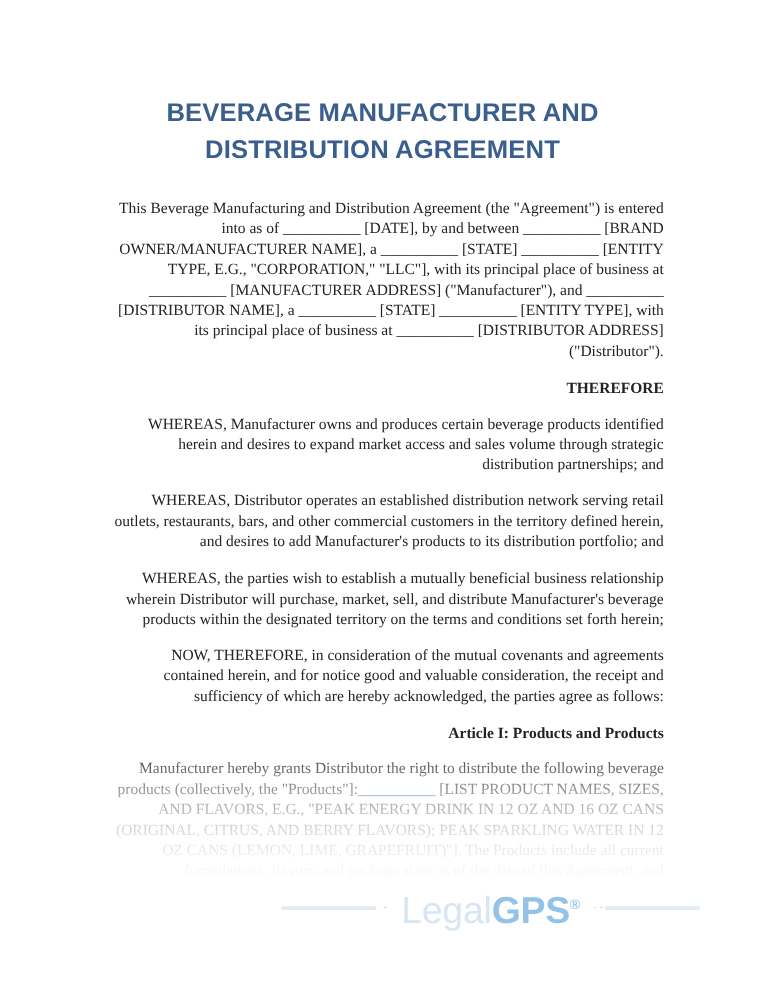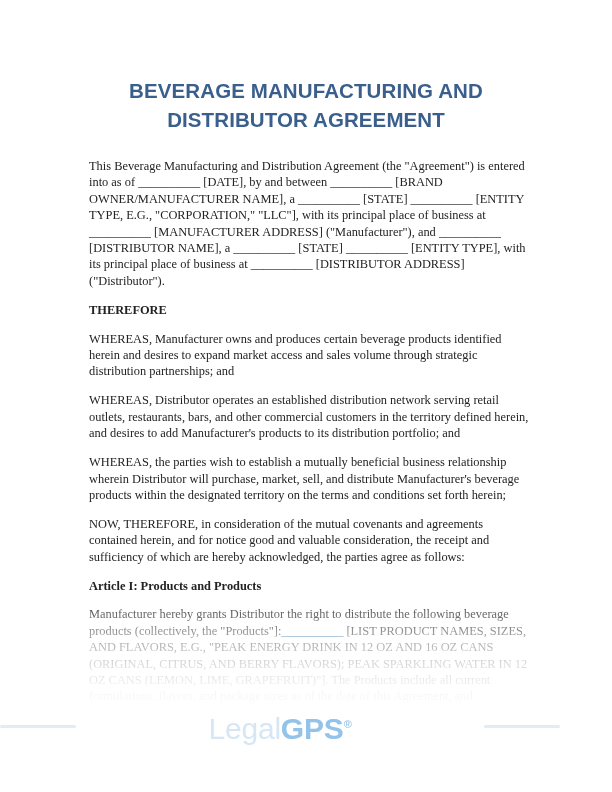--- a/index.html
+++ b/index.html
@@ -40,21 +40,21 @@
     left: 89px;
     top: 158px;
     width: 442px;
   }
 
   .content p {
     margin: 0 0 12.5px 0;
     font-size: 12.4px;
     line-height: 16.4px;
     color: #232323;
-    text-align: left;
+    text-align: right;
   }
 
   .content p.heading {
     font-weight: bold;
     margin-bottom: 12.5px;
   }
 
   
   .blank {
     display: inline-block;
@@ -95,22 +95,22 @@
 
   
   .footer {
     position: absolute;
     left: 0;
     top: 700px;
     width: 560px;
     height: 52px;
     display: flex;
     align-items: center;
-    justify-content: space-between;
-    gap: 41px;
+    justify-content: flex-end;
+    gap: 20px;
   }
 
   .footer-rule {
     width: 76px;
     height: 3px;
     background: #e3ecf6;
     border-radius: 2px;
   }
 
   .logo {
@@ -136,21 +136,21 @@
     font-size: 11px;
     vertical-align: super;
     font-weight: bold;
   }
 </style>
 </head>
 <body>
 
 <div class="page">
 
-  <div class="doc-title">BEVERAGE MANUFACTURING AND DISTRIBUTOR AGREEMENT</div>
+  <div class="doc-title">BEVERAGE MANUFACTURER AND DISTRIBUTION AGREEMENT</div>
 
   <div class="content">
 
     <p>This Beverage Manufacturing and Distribution Agreement (the "Agreement") is entered into as of __________ [DATE], by and between __________ [BRAND OWNER/MANUFACTURER NAME], a __________ [STATE] __________ [ENTITY TYPE, E.G., "CORPORATION," "LLC"], with its principal place of business at __________ [MANUFACTURER ADDRESS] ("Manufacturer"), and __________ [DISTRIBUTOR NAME], a __________ [STATE] __________ [ENTITY TYPE], with its principal place of business at __________ [DISTRIBUTOR ADDRESS] ("Distributor").</p>
 
     <p class="heading">THEREFORE</p>
 
     <p>WHEREAS, Manufacturer owns and produces certain beverage products identified herein and desires to expand market access and sales volume through strategic distribution partnerships; and</p>
 
     <p>WHEREAS, Distributor operates an established distribution network serving retail outlets, restaurants, bars, and other commercial customers in the territory defined herein, and desires to add Manufacturer's products to its distribution portfolio; and</p>

